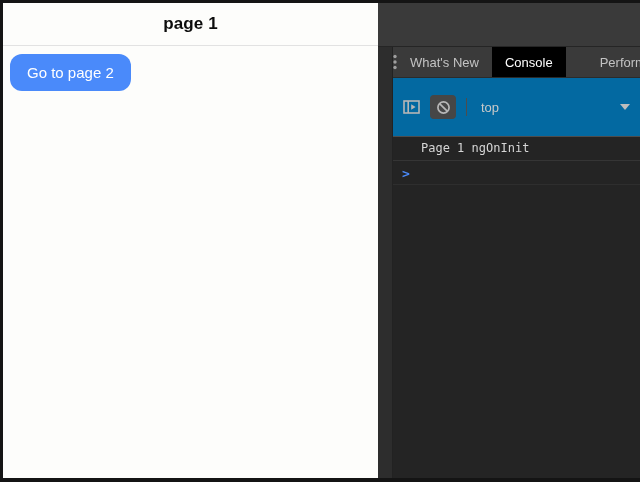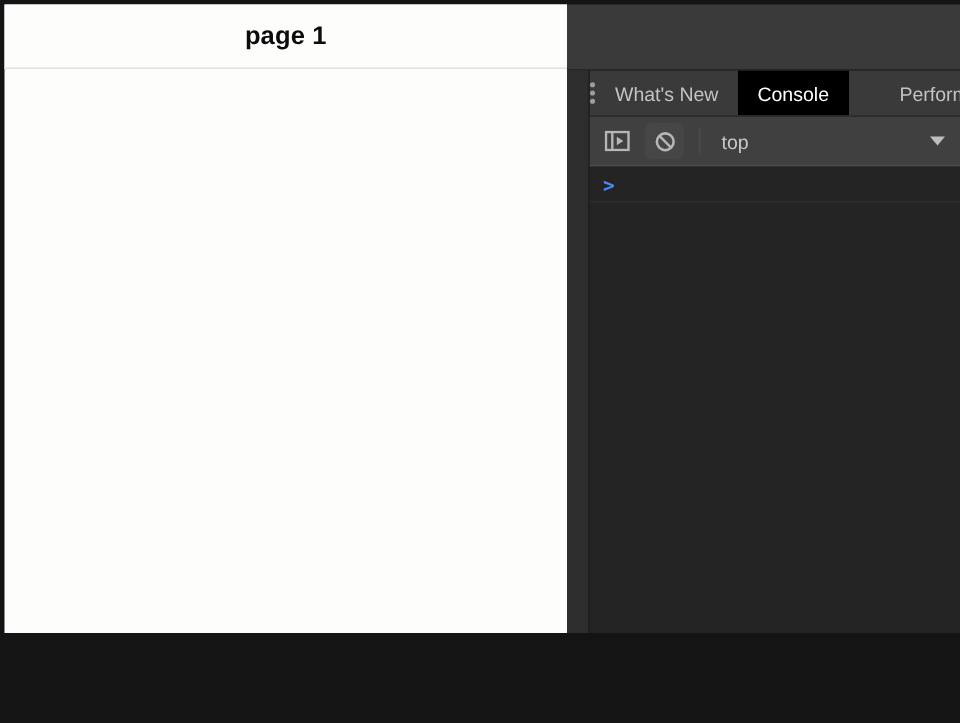--- a/index.html
+++ b/index.html
@@ -1,16 +1,16 @@
 <!DOCTYPE html>
 <html><head>
 <meta charset="utf-8">
 <style>
   html,body{margin:0;padding:0;background:#141414;}
-  #stage{position:relative;width:640px;height:422px;background:#141414;overflow:hidden;
+  #stage{position:relative;width:640px;height:482px;background:#141414;overflow:hidden;
          font-family:"Liberation Sans",sans-serif;}
 
   
   .app-pane{position:absolute;left:3px;top:3px;width:375px;height:475px;background:#fdfdfb;}
   .app-header{height:42px;border-bottom:1px solid #e2e2e2;background:#fdfdfb;
               display:flex;align-items:center;justify-content:center;}
   .app-title{font-size:17px;font-weight:700;color:#0c0c0c;letter-spacing:.1px;}
   .app-content{padding:8px 0 0 7px;}
   .primary-button{display:inline-block;height:37px;line-height:37px;padding:0 17px;
                   background:#4a8afa;color:#ffffff;font-size:15px;font-weight:500;
@@ -27,23 +27,23 @@
       display:flex;flex-direction:column;overflow:hidden;border-left:1px solid #222222;}
 
   .dt-tabbar{height:30px;background:#3a3a3a;display:flex;align-items:stretch;flex:0 0 auto;
              white-space:nowrap;}
   .kebab{width:31px;display:flex;align-items:center;justify-content:center;cursor:pointer;}
   .dt-tab{display:flex;align-items:center;padding:0 13px;font-size:13px;color:#c3c3c3;
           cursor:pointer;}
   .dt-tab.active{background:#000000;color:#ffffff;}
   .dt-tab.clipped{padding-left:34px;color:#c3c3c3;}
 
-  .dt-toolbar{height:32px;background:#404040;border-top:1px solid #2b2b2b;
+  .dt-toolbar{height:32px;background:#0369a1;border-top:1px solid #2b2b2b;
               border-bottom:1px solid #4d4d4d;display:flex;align-items:center;
-              padding:0 6px;flex:0 0 auto;}
+              padding:13px 6px;flex:0 0 auto;}
   .tb-btn{display:flex;align-items:center;justify-content:center;cursor:pointer;}
   .sidebar-toggle{width:24px;height:24px;}
   .clear-btn{width:26px;height:24px;background:#464646;border-radius:4px;margin-left:7px;}
   .tb-sep{width:1px;height:18px;background:#4d4d4d;margin:0 9px 0 10px;}
   .context-select{display:flex;align-items:center;flex:1;cursor:pointer;}
   .context-label{font-size:13px;color:#c9c9c9;margin-left:5px;}
   .dd-arrow{width:0;height:0;border-left:5px solid transparent;border-right:5px solid transparent;
             border-top:6px solid #bdbdbd;margin-right:5px;}
   .spacer{flex:1;}
 
@@ -56,20 +56,23 @@
   .prompt-chevron{color:#4b8af8;font-weight:bold;font-size:13px;}
 </style>
 </head>
 <body>
 
 <div id="stage">
 
   <div class="app-pane">
     <div class="app-header">
       <div class="app-title">page 1</div>
+    </div>
+    <div class="app-content">
+      <button class="primary-button">Go to page 2</button>
     </div>
   </div>
 
   <div class="gutter"></div>
 
   <div class="dt-top"></div>
 
   <div class="dt">
 
     <div class="dt-tabbar">
@@ -107,19 +110,22 @@
       </div>
       <div class="tb-sep"></div>
       <div class="context-select">
         <span class="context-label">top</span>
         <span class="spacer"></span>
         <span class="dd-arrow"></span>
       </div>
     </div>
 
     <div class="dt-console">
+      <div class="log-row">
+        <span>Page 1 ngOnInit</span>
+      </div>
       <div class="prompt-row">
         <span class="prompt-chevron">&gt;</span>
       </div>
     </div>
 
   </div>
 </div>
 
 </body></html>

